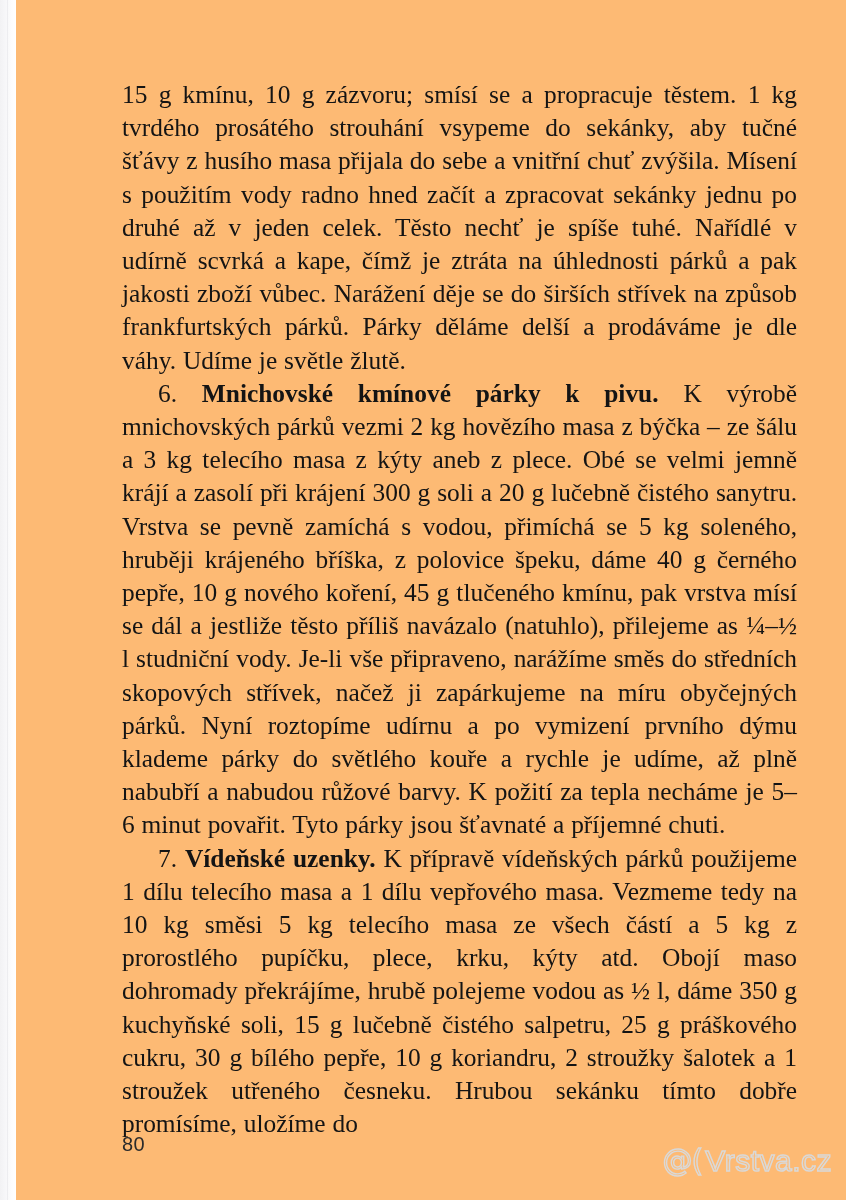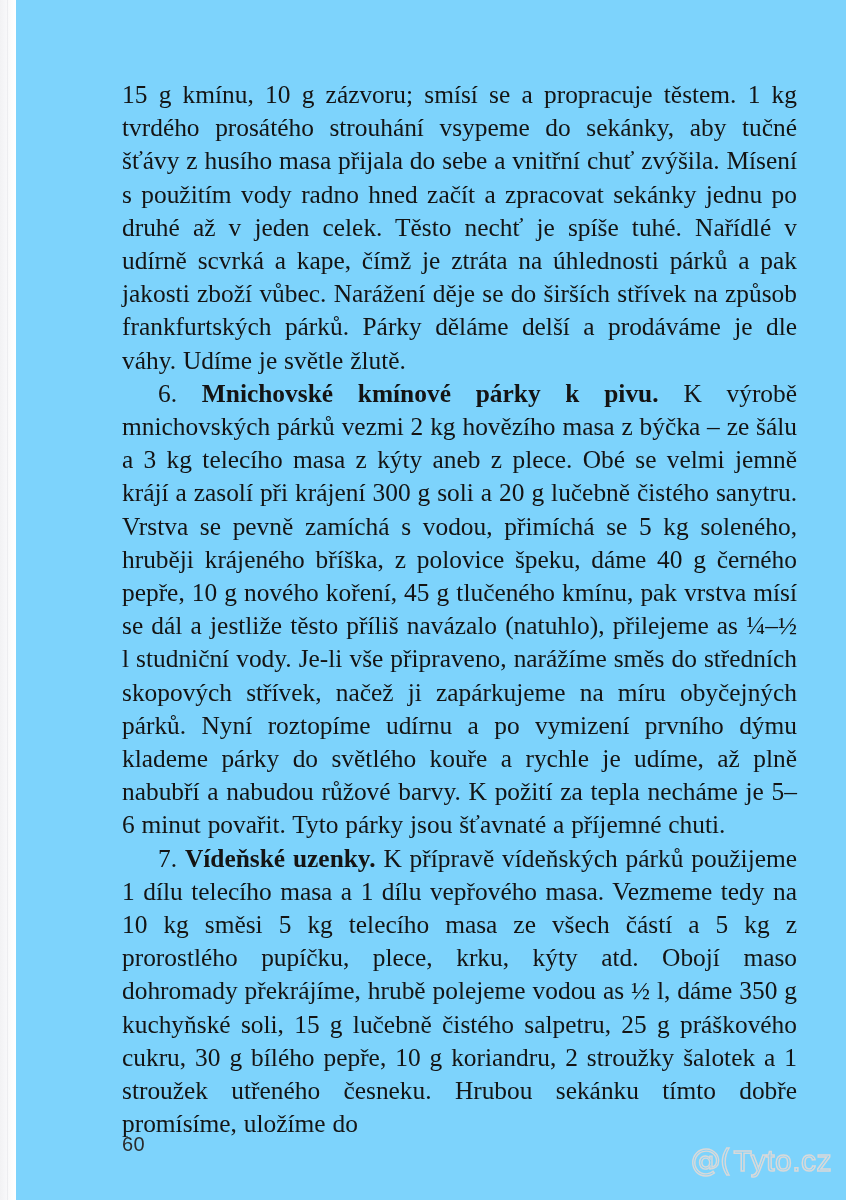--- a/index.html
+++ b/index.html
@@ -5,21 +5,21 @@
   html, body {
     margin: 0;
     padding: 0;
     background: #ffffff;
   }
 
   #page {
     position: relative;
     width: 846px;
     height: 1200px;
-    background: #7dd3fc;
+    background: #fdba74;
     overflow: hidden;
     font-family: "Liberation Serif", "DejaVu Serif", serif;
   }
 
   
   #gutter-shade {
     position: absolute;
     left: 0;
     top: 0;
     width: 16px;
@@ -120,20 +120,20 @@
   <div id="text-column">
 
     <p class="body">15 g kmínu, 10 g zázvoru; smísí se a propracuje těstem. 1 kg tvrdého prosátého strouhání vsypeme do sekánky, aby tučné šťávy z husího masa přijala do sebe a vnitřní chuť zvýšila. Mísení s použitím vody radno hned začít a zpracovat sekánky jednu po druhé až v jeden celek. Těsto nechť je spíše tuhé. Nařídlé v udírně scvrká a kape, čímž je ztráta na úhlednosti párků a pak jakosti zboží vůbec. Narážení děje se do širších střívek na způsob frankfurtských párků. Párky děláme delší a prodáváme je dle váhy. Udíme je světle žlutě.</p>
 
     <p class="body indented"><span class="num">6.</span> <span class="recipe-title">Mnichovské kmínové párky k pivu.</span> <span>K výrobě mnichovských párků vezmi 2 kg hovězího masa z býčka – ze šálu a 3 kg telecího masa z kýty aneb z plece. Obé se velmi jemně krájí a zasolí při krájení 300 g soli a 20 g lučebně čistého sanytru. Vrstva se pevně zamíchá s vodou, přimíchá se 5 kg soleného, hruběji krájeného bříška, z polovice špeku, dáme 40 g černého pepře, 10 g nového koření, 45 g tlučeného kmínu, pak vrstva mísí se dál a jestliže těsto příliš navázalo (natuhlo), přilejeme as ¼–½ l studniční vody. Je-li vše připraveno, narážíme směs do středních skopových střívek, načež ji zapárkujeme na míru obyčejných párků. Nyní roztopíme udírnu a po vymizení prvního dýmu klademe párky do světlého kouře a rychle je udíme, až plně nabubří a nabudou růžové barvy. K požití za tepla necháme je 5–6 minut povařit. Tyto párky jsou šťavnaté a příjemné chuti.</span></p>
 
     <p class="body indented"><span class="num">7.</span> <span class="recipe-title">Vídeňské uzenky.</span> <span>K přípravě vídeňských párků použijeme 1 dílu telecího masa a 1 dílu vepřového masa. Vezmeme tedy na 10 kg směsi 5 kg telecího masa ze všech částí a 5 kg z prorostlého pupíčku, plece, krku, kýty atd. Obojí maso dohromady překrájíme, hrubě polejeme vodou as ½ l, dáme 350 g kuchyňské soli, 15 g lučebně čistého salpetru, 25 g práškového cukru, 30 g bílého pepře, 10 g koriandru, 2 stroužky šalotek a 1 stroužek utřeného česneku. Hrubou sekánku tímto dobře promísíme, uložíme do</span></p>
 
   </div>
 
-  <div id="folio">60</div>
+  <div id="folio">80</div>
 
   <div id="watermark">
     <span class="mark-icon">@(</span>
-    <span class="mark-text">Tyto.cz</span>
+    <span class="mark-text">Vrstva.cz</span>
   </div>
 
 </div>
 
 </body></html>

